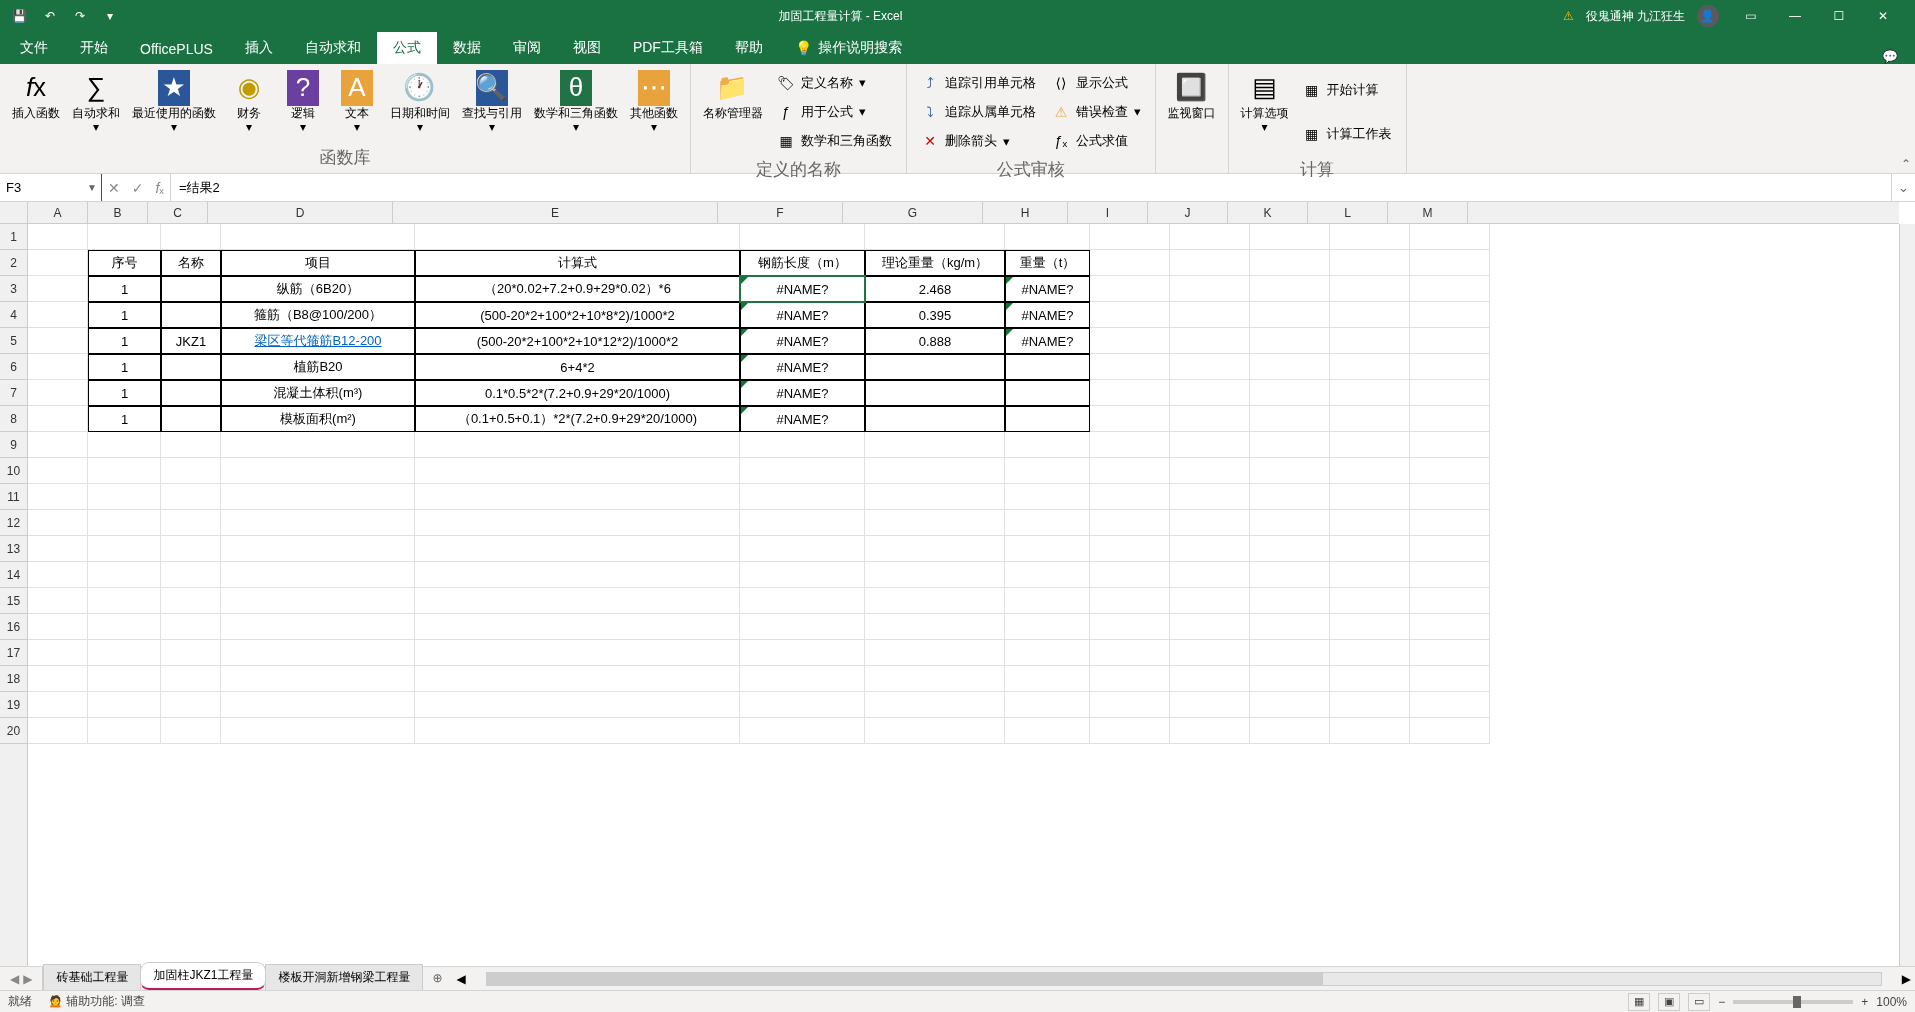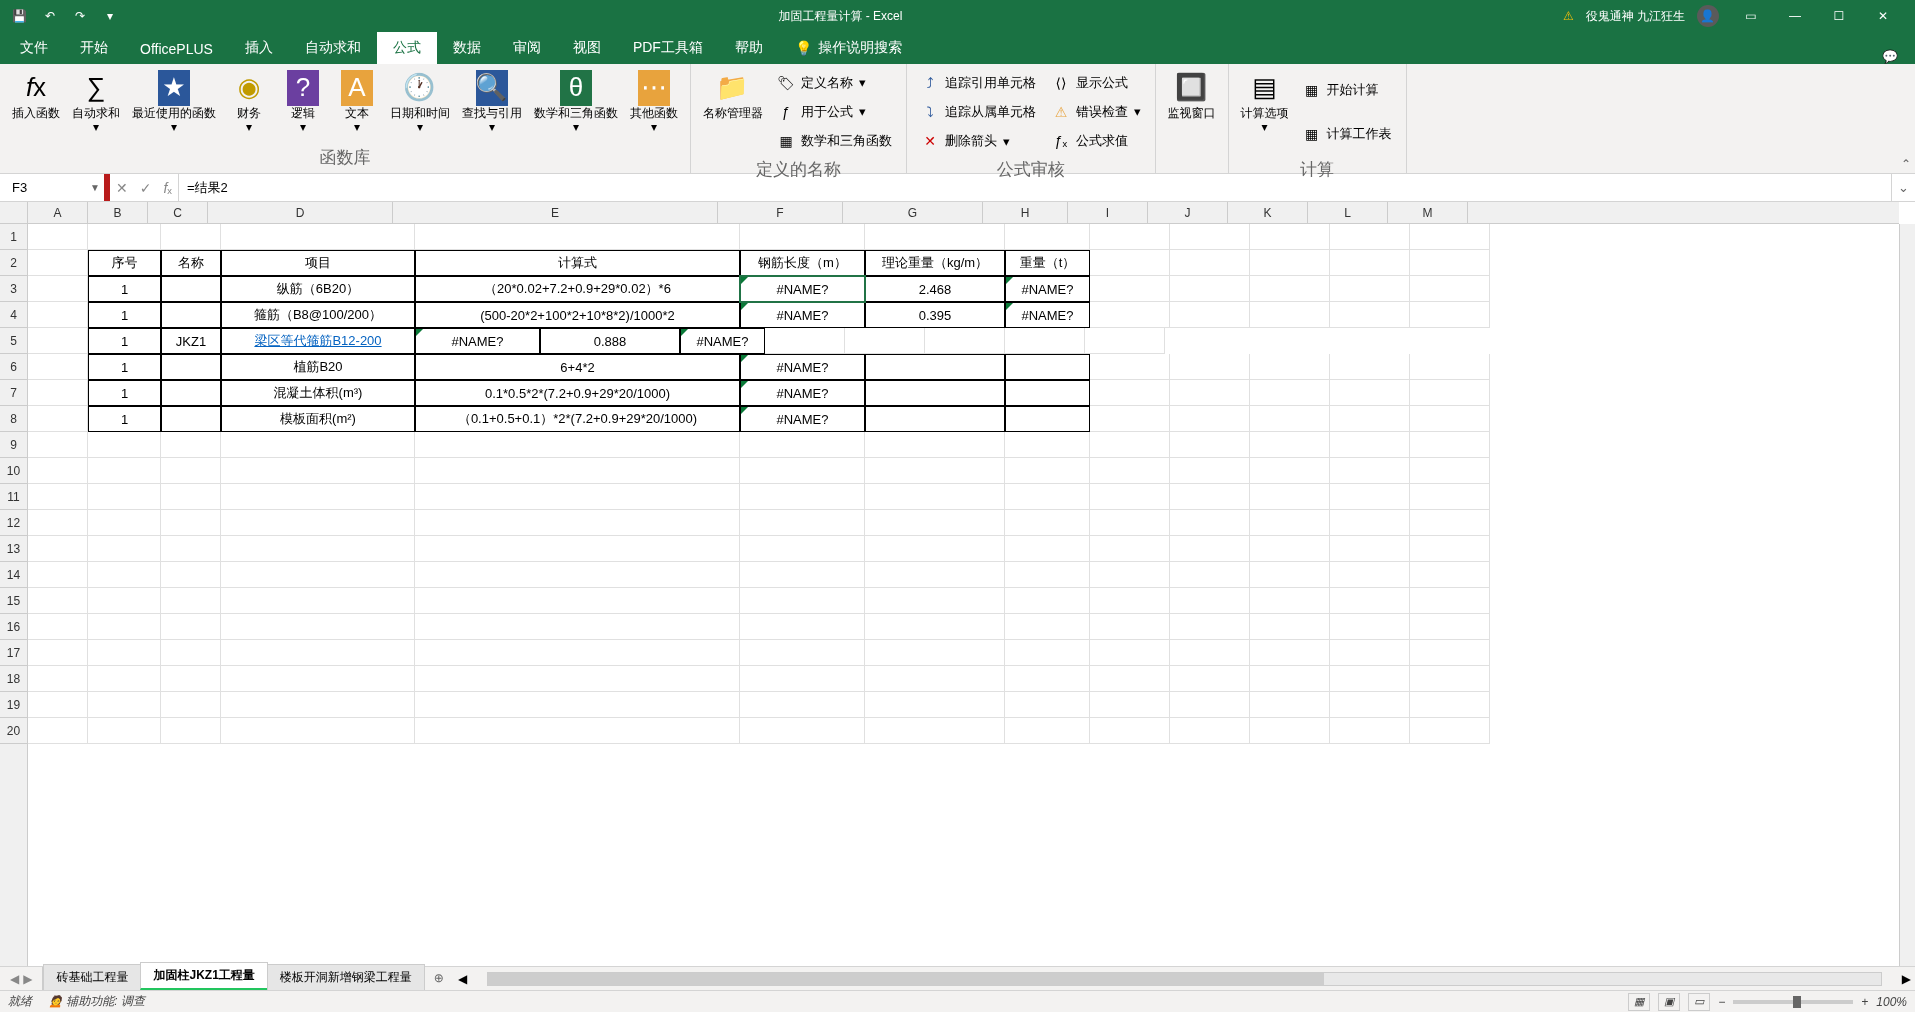--- a/index.html
+++ b/index.html
@@ -31,21 +31,21 @@
 .big-btn { display: flex; flex-direction: column; align-items: center; justify-content: center; min-width: 50px; padding: 2px 4px; cursor: pointer; font-size: 12px; line-height:1.2;}
 .big-btn .icon { font-size: 26px; height: 36px; display: flex; align-items: center; justify-content: center; }
 .big-btn .txt { text-align: center; }
 .small-btn { display: flex; align-items: center; gap: 6px; padding: 3px 6px; cursor: pointer; font-size: 13px; white-space:nowrap;}
 .small-btn .icon { width: 18px; text-align: center; font-size:14px;}
 .vert-stack { display: flex; flex-direction: column; justify-content:space-around; height:88px;}
 .collapse-ribbon { position:absolute; right:4px; bottom:2px; cursor:pointer; color:#666; font-size:12px;}
 
 
 .formula-bar { height: 28px; border-bottom: 1px solid #d4d4d4; display: flex; align-items: stretch; background:#fff;}
-.name-box { width: 110px; border-right: 6px solid #b91c1c; display: flex; align-items: center; padding: 0 12px; font-size: 13px; position:relative;}
+.name-box { width: 102px; border-right: 1px solid #b91c1c; display: flex; align-items: center; padding: 0 6px; font-size: 13px; position:relative;}
 .name-box .dd { position:absolute; right:4px; font-size:10px; color:#666;}
 .fbar-btns { display: flex; align-items: center; padding: 0 6px; gap: 12px; border-right: 1px solid #d4d4d4; }
 .fbar-btn { cursor:pointer; color:#888; font-size:14px;}
 .formula-input { flex: 1; padding: 0 8px; display: flex; align-items: center; font-size: 13px; }
 .fbar-expand { width:24px; display:flex; align-items:center; justify-content:center; border-left:1px solid #d4d4d4; cursor:pointer; color:#666;}
 
 
 .grid-area { display:flex; height: calc(100vh - 32px - 32px - 110px - 28px - 24px - 22px); position:relative;}
 .select-all { width:28px; height:22px; border-right:1px solid #ccc; border-bottom:1px solid #ccc; background:#f0f0f0; position:absolute; top:0; left:0; z-index:3;}
 .col-headers { display:flex; margin-left:28px; height:22px; background:#f0f0f0; border-bottom:1px solid #ccc; position:absolute; top:0; left:0; right:16px; z-index:2;}
@@ -72,28 +72,28 @@
 
 
 .active-cell { outline: 2px solid #217346; outline-offset:-1px; z-index:1;}
 
 
 .sheet-bar { height:24px; border-top:1px solid #d4d4d4; display:flex; align-items:stretch; background:#f3f2f1; font-size:12px;}
 .sheet-nav { display:flex; align-items:center; gap:4px; padding:0 10px; border-right:1px solid #ccc;}
 .sheet-nav span { cursor:pointer; color:#888; font-size:12px;}
 .sheet-tabs { display:flex; align-items:flex-end;}
 .sheet-tab { padding: 4px 12px; border:1px solid #ccc; border-bottom:none; background:#e6e6e6; cursor:pointer; margin-right:-1px;}
-.sheet-tab.active { background:#fff; border-bottom:2px solid #22c55e; font-weight:bold;}
+.sheet-tab.active { background:#fff; border-bottom:2px solid #be185d; font-weight:normal;border-radius:9px;}
 .sheet-add { padding:4px 10px; cursor:pointer; color:#666;}
 .hscroll { flex:1; display:flex; align-items:center; padding:0 4px;}
 .hscroll-track { flex:1; height:14px; background:#e8e8e8; border:1px solid #ccc; margin:0 20px; position:relative;}
 .hscroll-thumb { position:absolute; left:0; top:0; bottom:0; width:60%; background:#cdcdcd;}
 
 
-.status-bar { height:22px; background:#f3f2f1; border-top:1px solid #d4d4d4; display:flex; align-items:center; font-size:12px; color:#444; padding:0 8px;font-style:italic;}
+.status-bar { height:22px; background:#f3f2f1; border-top:1px solid #d4d4d4; display:flex; align-items:center; font-size:12px; color:#444; padding:0 8px;}
 .status-bar .left { display:flex; gap:16px;}
 .status-bar .right { margin-left:auto; display:flex; align-items:center; gap:8px;}
 .view-btn { width:22px; height:18px; display:flex; align-items:center; justify-content:center; border:1px solid #ccc; cursor:pointer; font-size:11px;}
 .zoom-slider { width:120px; height:4px; background:#ccc; position:relative;}
 .zoom-thumb { position:absolute; left:50%; top:-4px; width:8px; height:12px; background:#666;}
 
 .vscroll { width:16px; background:#f0f0f0; border-left:1px solid #ccc; position:absolute; right:0; top:22px; bottom:0;}
 </style>
 </head>
 <body>
@@ -379,20 +379,21 @@
           <div class="cell c9"></div>
           <div class="cell c10"></div>
           <div class="cell c11"></div>
           <div class="cell c12"></div>
         </div>
         <div class="row">
           <div class="cell c0"></div>
           <div class="cell c1 tb ctr">1</div>
           <div class="cell c2 tb ctr" style="border-top: none; border-bottom: none;">JKZ1</div>
           <div class="cell c3 tb ctr link">梁区等代箍筋B12-200</div>
+          <div class="cell c4 tb ctr">(500-20*2+100*2+10*12*2)/1000*2</div>
           <div class="cell c5 tb ctr err-triangle">#NAME?</div>
           <div class="cell c6 tb ctr">0.888</div>
           <div class="cell c7 tb ctr err-triangle">#NAME?</div>
           <div class="cell c8"></div>
           <div class="cell c9"></div>
           <div class="cell c10"></div>
           <div class="cell c11"></div>
           <div class="cell c12"></div>
         </div>
         <div class="row">

